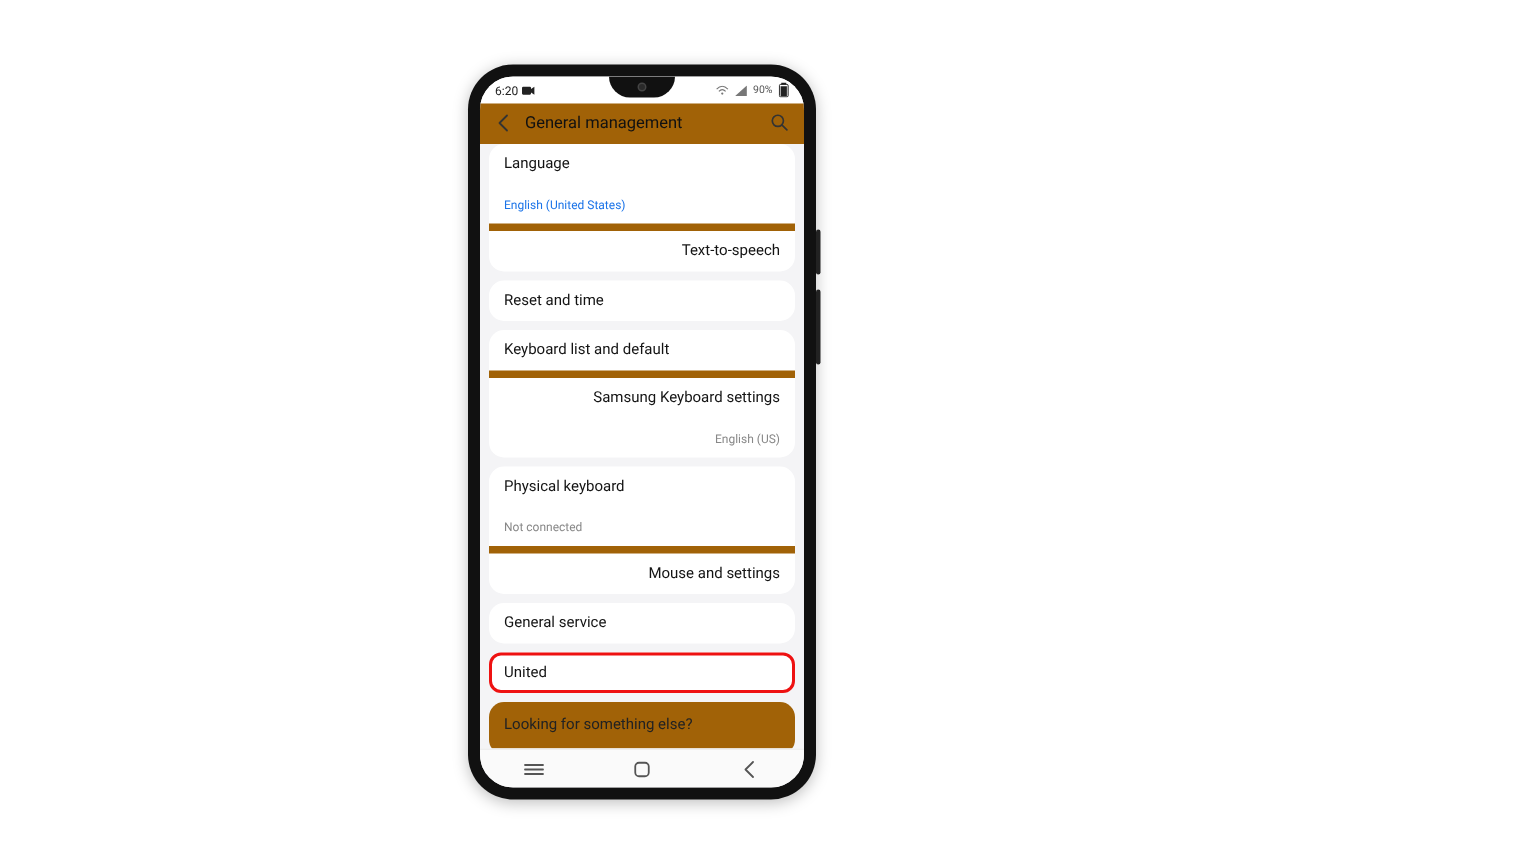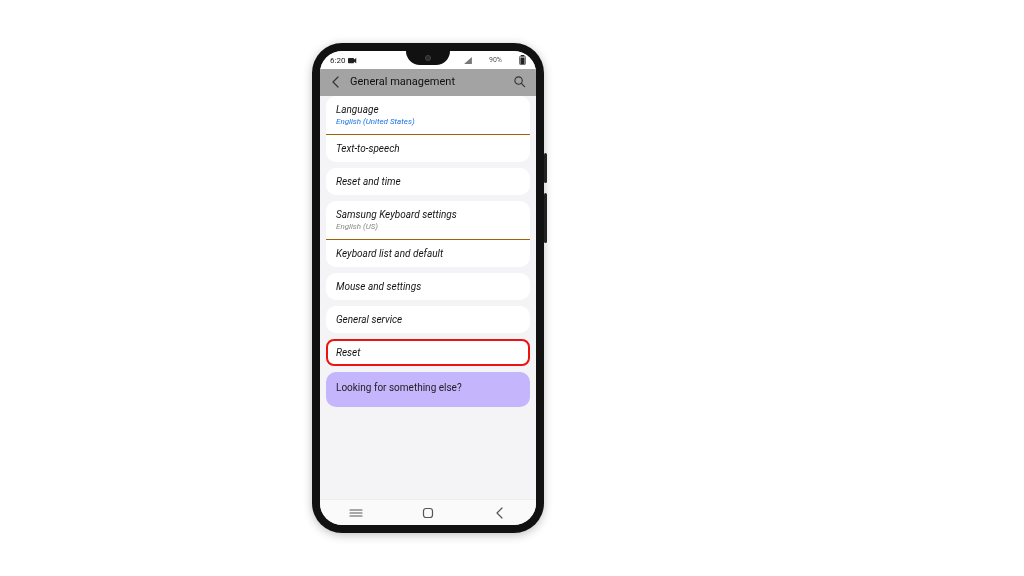--- a/index.html
+++ b/index.html
@@ -29,41 +29,41 @@
     width: 44px; height: 14px; background: #111;
     border-bottom-left-radius: 14px; border-bottom-right-radius: 14px;
     z-index: 5;
   }
   .cam { position:absolute; top:4px; left:50%; transform:translateX(-50%); width:6px; height:6px; background:#2a2a2a; border-radius:50%; border:1px solid #444; }
   .statusbar {
     height: 18px; display:flex; align-items:center; justify-content:space-between;
     padding: 0 10px; font-size: 8px; color:#222; background:#fff;
   }
   .statusbar .left { display:flex; align-items:center; gap:3px; }
-  .statusbar .right { display:flex; align-items:center; gap:17px; }
+  .statusbar .right { display:flex; align-items:center; gap:4px; }
   .header {
     display:flex; align-items:center; gap:8px;
-    padding: 6px 10px 8px 10px; background:#a3a3a3;
+    padding: 6px 10px 8px 10px; background:#a16207;
   }
   .header .title { font-size: 11px; color:#111; flex:1; }
   .back-icon svg, .search-icon svg, .video-icon svg, .wifi-icon svg, .signal-icon svg, .battery-icon svg { display:block; }
   .content { flex:1; overflow:hidden; padding: 0 6px; }
   .group {
-    background:#fff; border-radius:10px; margin-bottom:6px;font-style:italic;
+    background:#fff; border-radius:10px; margin-bottom:6px;
   }
   .row {
     padding: 8px 10px; position:relative;
   }
-  .row + .row { border-top:1px solid #a16207; }
+  .row + .row { border-top:5px solid #a16207;text-align:right; }
   .row .ttl { font-size:10px; color:#141414; }
-  .row .sub { font-size:8px; color:#888; margin-top:2px; }
+  .row .sub { font-size:8px; color:#888; margin-top:17px; }
   .row .sub.accent { color:#1a73e8; }
   .highlight-red { outline: 2px solid #e11; outline-offset:-2px; border-radius:8px; }
   .footer-prompt {
-    background:#c4b5fd; border-radius:10px; padding:10px 10px 14px 10px;
+    background:#a16207; border-radius:10px; padding:10px 10px 14px 10px;
   }
   .footer-prompt .ttl { font-size:10px; color:#222; }
   .navbar {
     height: 26px; display:flex; align-items:center; justify-content:space-around;
     background:#fafafa; border-top:1px solid #eee;
   }
   .nav-btn { width:40px; height:18px; display:flex; align-items:center; justify-content:center; color:#555; }
 </style>
 </head>
 <body>
@@ -139,43 +139,47 @@
         </div>
 
         <div class="group">
           <div class="row">
             <div class="ttl">Reset and time</div>
           </div>
         </div>
 
         <div class="group">
           <div class="row">
+            <div class="ttl">Keyboard list and default</div>
+          </div>
+          <div class="row">
             <div class="ttl">Samsung Keyboard settings</div>
             <div class="sub">English (US)</div>
           </div>
-          <div class="row">
-            <div class="ttl">Keyboard list and default</div>
-          </div>
-        </div>
-
-        <div class="group">
+        </div>
+
+        <div class="group">
+          <div class="row">
+            <div class="ttl">Physical keyboard</div>
+            <div class="sub">Not connected</div>
+          </div>
           <div class="row">
             <div class="ttl">Mouse and settings</div>
           </div>
         </div>
 
         <div class="group">
           <div class="row">
             <div class="ttl">General service</div>
           </div>
         </div>
 
         <div class="group">
           <div class="row highlight-red">
-            <div class="ttl">Reset</div>
+            <div class="ttl">United</div>
           </div>
         </div>
 
         <div class="footer-prompt">
           <div class="ttl">Looking for something else?</div>
         </div>
 
       </div>
 
       <div class="navbar">

